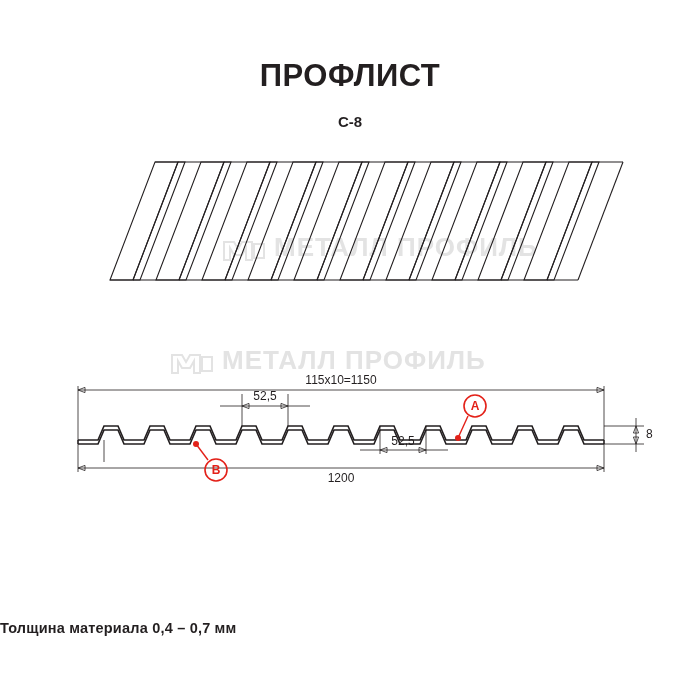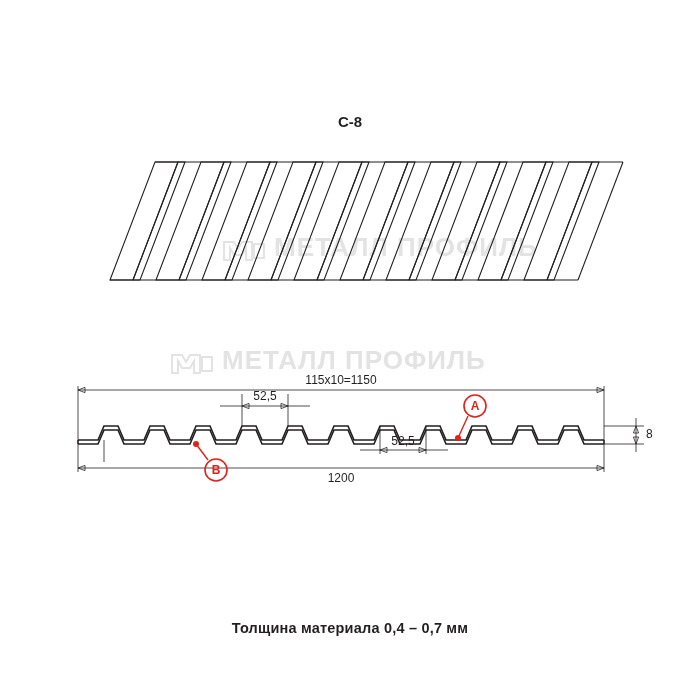--- a/index.html
+++ b/index.html
@@ -39,21 +39,20 @@
     text-align: center;
     font-size: 15px;
     font-weight: bold;
     color: #231f20;
   }
   .footer-note {
     position: absolute;
     top: 620px;
     left: 0;
     width: 700px;
-    text-align: center;
     font-size: 14.5px;
     font-weight: bold;
     color: #231f20;
     letter-spacing: 0.2px;
   }
   .iso-view {
     position: absolute;
     left: 70px;
     top: 140px;
     width: 560px;
@@ -98,20 +97,21 @@
     font-size: 12px;
     font-weight: bold;
     fill: #e32119;
   }
 </style>
 </head>
 <body>
 
 <div class="page">
 
+  <div class="title">ПРОФЛИСТ</div>
   <div class="subtitle">C-8</div>
 
   <div class="wm wm1">
     <svg class="wm-icon" width="44" height="26" viewBox="0 0 44 26">
       <path d="M2,24 L2,6 L12,6 L16,13 L20,6 L30,6 L30,24 L24,24 L24,12 L20,19 L12,19 L8,12 L8,24 Z" fill="none" stroke="#e3e3e3" stroke-width="2"></path>
       <rect x="32" y="8" width="10" height="14" fill="none" stroke="#e3e3e3" stroke-width="2"></rect>
     </svg><span>МЕТАЛЛ ПРОФИЛЬ</span>
   </div>
   <div class="wm wm2">
     <svg class="wm-icon" width="44" height="26" viewBox="0 0 44 26">

